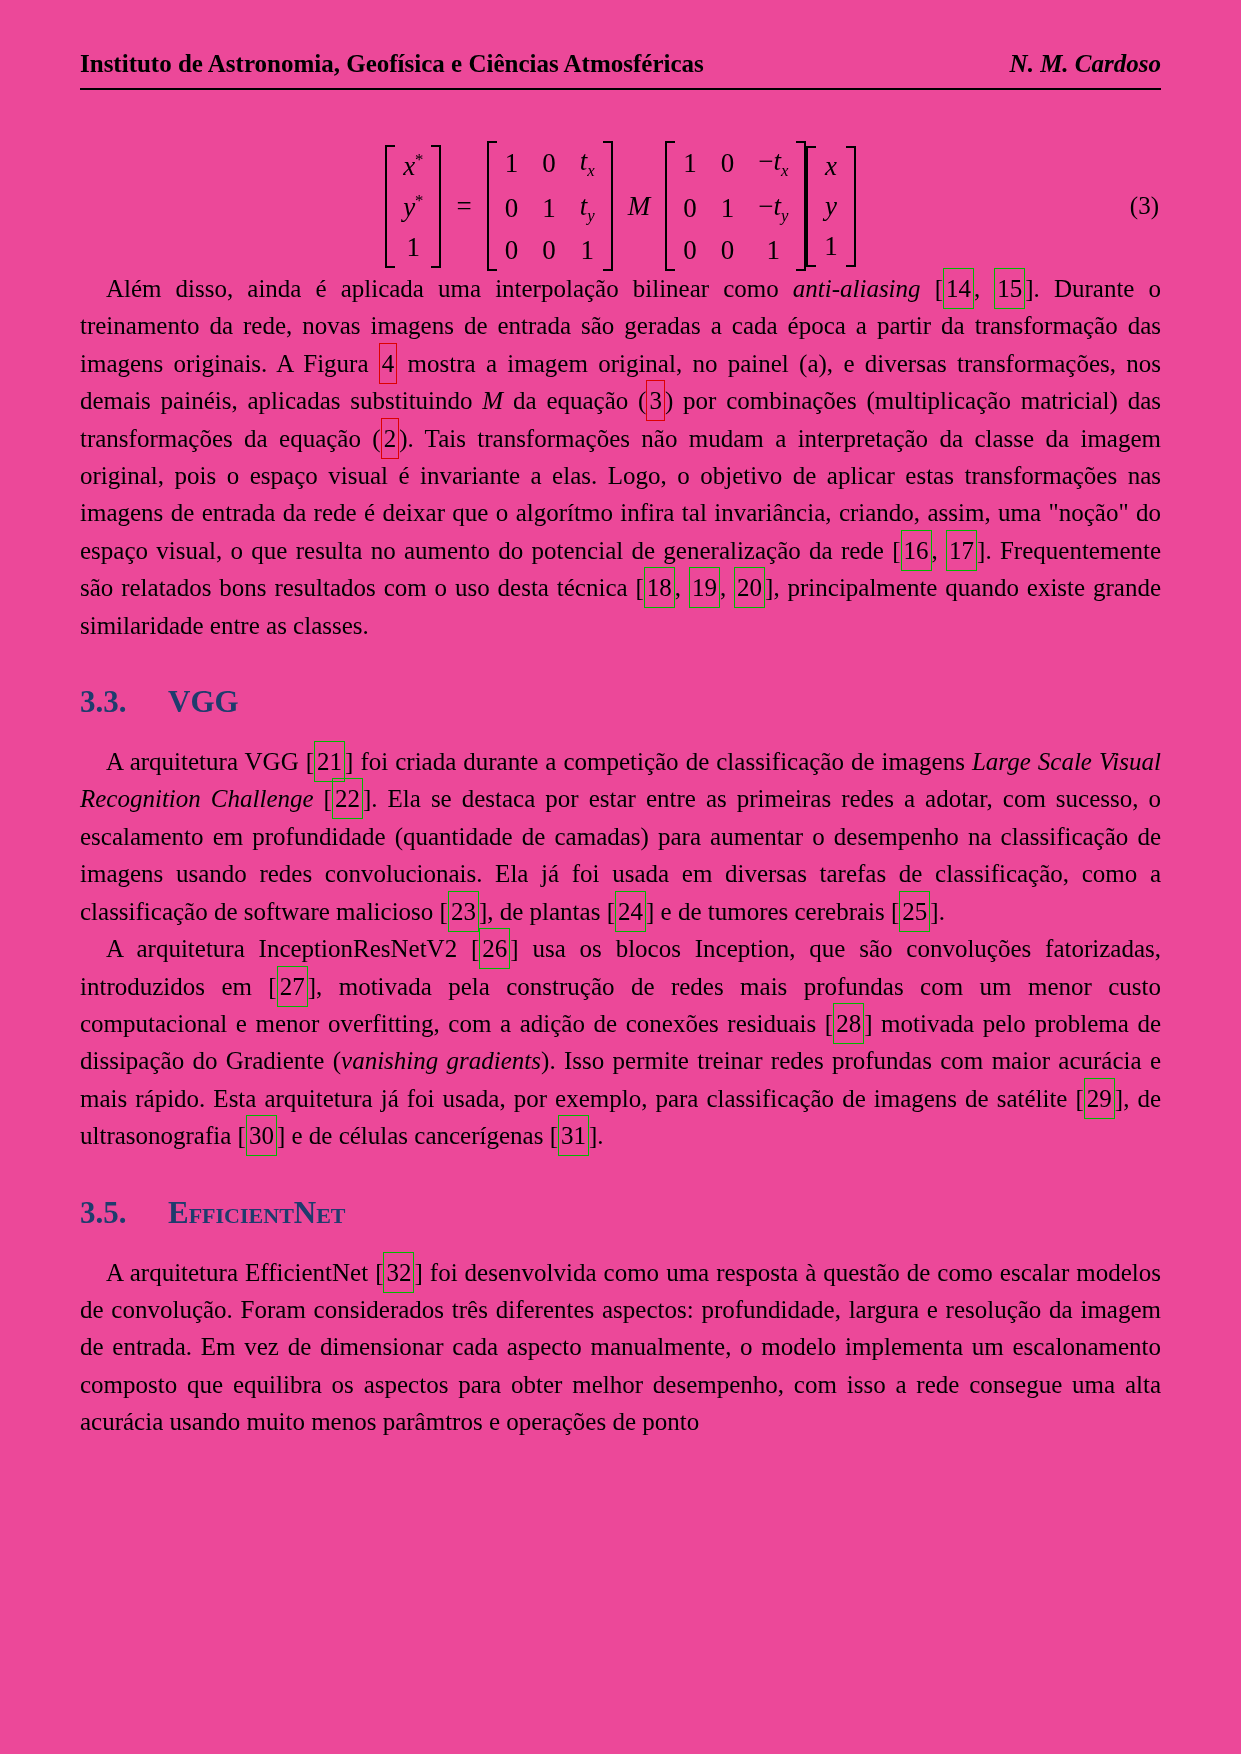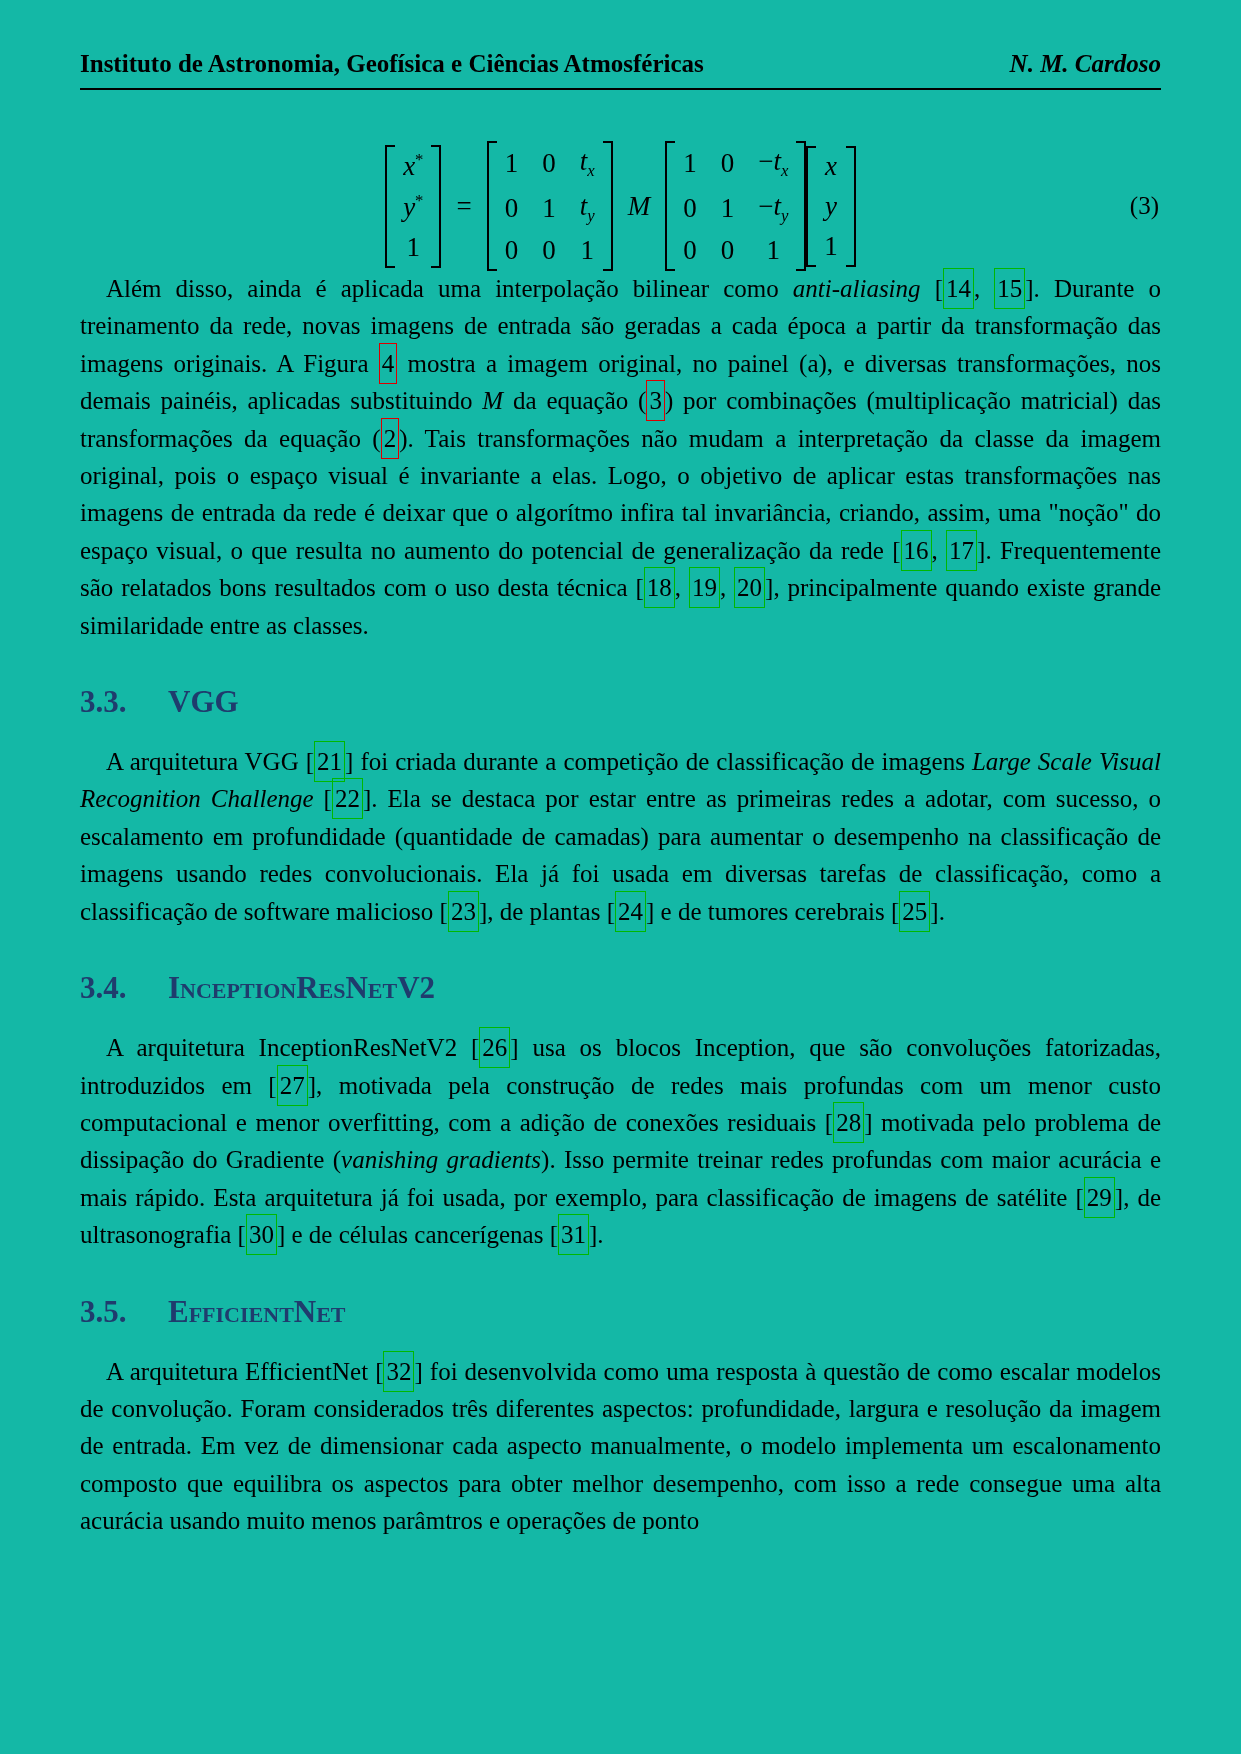--- a/index.html
+++ b/index.html
@@ -4,21 +4,21 @@
 <style>
   html, body { margin: 0; padding: 0; }
   body { background: #ffffff; }
   :root {
     --heading-color: #1f3c6d;
     --cite-color: #00b800;
     --ref-color: #dd0000;
   }
   .page {
     width: 1241px; height: 1754px;
-    background: #14b8a6; color: #000;
+    background: #ec4899; color: #000;
     position: relative;
     padding: 50px 80px 0 80px;
     box-sizing: border-box;
     font-family: "Liberation Serif", serif;
     overflow: hidden;
   }
   .hdr {
     display: flex; justify-content: space-between; align-items: baseline;
     border-bottom: 2.5px solid #000;
     padding-bottom: 10px;
@@ -136,19 +136,18 @@
           <span data-name="matrix-bracket-right" class="bk r"></span>
         </span>
       </span>
     <span class="eq-num" data-name="equation-number">(3)</span>
   </div>
 
   <main data-name="document-body">
       <p data-name="paragraph-augmentation" class="para">Além disso, ainda é aplicada uma interpolação bilinear como <em data-name="italic-text">anti-aliasing</em> [<span data-name="citation-ref-14" class="refbox green">14</span>, <span data-name="citation-ref-15" class="refbox green">15</span>]. Durante o treinamento da rede, novas imagens de entrada são geradas a cada época a partir da transformação das imagens originais.  A Figura <span data-name="figure-ref-4" class="refbox red">4</span> mostra a imagem original, no painel (a), e diversas transformações, nos demais painéis, aplicadas substituindo <em data-name="italic-text">M</em> da equação (<span data-name="equation-ref-3" class="refbox red">3</span>) por combinações (multiplicação matricial) das transformações da equação (<span data-name="equation-ref-2" class="refbox red">2</span>).  Tais transformações não mudam a interpretação da classe da imagem original, pois o espaço visual é invariante a elas.  Logo, o objetivo de aplicar estas transformações nas imagens de entrada da rede é deixar que o algorítmo infira tal invariância, criando, assim, uma "noção" do espaço visual, o que resulta no aumento do potencial de generalização da rede [<span data-name="citation-ref-16" class="refbox green">16</span>, <span data-name="citation-ref-17" class="refbox green">17</span>]. Frequentemente são relatados bons resultados com o uso desta técnica [<span data-name="citation-ref-18" class="refbox green">18</span>, <span data-name="citation-ref-19" class="refbox green">19</span>, <span data-name="citation-ref-20" class="refbox green">20</span>], principalmente quando existe grande similaridade entre as classes.</p>
       <h2 data-name="section-heading-vgg" class="sec"><span data-name="section-number" class="sec-num">3.3.</span><span data-name="section-title" class="sec-title sc">VGG</span></h2>
       <p data-name="paragraph-vgg" class="para">A arquitetura VGG [<span data-name="citation-ref-21" class="refbox green">21</span>] foi criada durante a competição de classificação de imagens <em data-name="italic-text">Large Scale Visual Recognition Challenge</em> [<span data-name="citation-ref-22" class="refbox green">22</span>].  Ela se destaca por estar entre as primeiras redes a adotar, com sucesso, o escalamento em profundidade (quantidade de camadas) para aumentar o desempenho na classificação de imagens usando redes convolucionais. Ela já foi usada em diversas tarefas de classificação, como a classificação de software malicioso [<span data-name="citation-ref-23" class="refbox green">23</span>], de plantas [<span data-name="citation-ref-24" class="refbox green">24</span>] e de tumores cerebrais [<span data-name="citation-ref-25" class="refbox green">25</span>].</p>
-      <h2 data-name="section-heading-inceptionresnetv2" class="sec"><span data-name="section-number" class="sec-num">3.4.</span><span data-name="section-title" class="sec-title sc">InceptionResNetV2</span></h2>
       <p data-name="paragraph-inceptionresnetv2" class="para">A arquitetura InceptionResNetV2 [<span data-name="citation-ref-26" class="refbox green">26</span>] usa os blocos Inception, que são convoluções fatorizadas, introduzidos em [<span data-name="citation-ref-27" class="refbox green">27</span>], motivada pela construção de redes mais profundas com um menor custo computacional e menor overfitting, com a adição de conexões residuais [<span data-name="citation-ref-28" class="refbox green">28</span>] motivada pelo problema de dissipação do Gradiente (<em data-name="italic-text">vanishing gradients</em>).  Isso permite treinar redes profundas com maior acurácia e mais rápido.  Esta arquitetura já foi usada, por exemplo, para classificação de imagens de satélite [<span data-name="citation-ref-29" class="refbox green">29</span>], de ultrasonografia [<span data-name="citation-ref-30" class="refbox green">30</span>] e de células cancerígenas [<span data-name="citation-ref-31" class="refbox green">31</span>].</p>
       <h2 data-name="section-heading-efficientnet" class="sec"><span data-name="section-number" class="sec-num">3.5.</span><span data-name="section-title" class="sec-title sc">EfficientNet</span></h2>
       <p data-name="paragraph-efficientnet" class="para">A arquitetura EfficientNet [<span data-name="citation-ref-32" class="refbox green">32</span>] foi desenvolvida como uma resposta à questão de como escalar modelos de convolução.  Foram considerados três diferentes aspectos:  profundidade, largura e resolução da imagem de entrada.  Em vez de dimensionar cada aspecto manualmente, o modelo implementa um escalonamento composto que equilibra os aspectos para obter melhor desempenho, com isso a rede consegue uma alta acurácia usando muito menos parâmtros e operações de ponto</p>
     </main>
 
 </div>
 
 </body></html>

